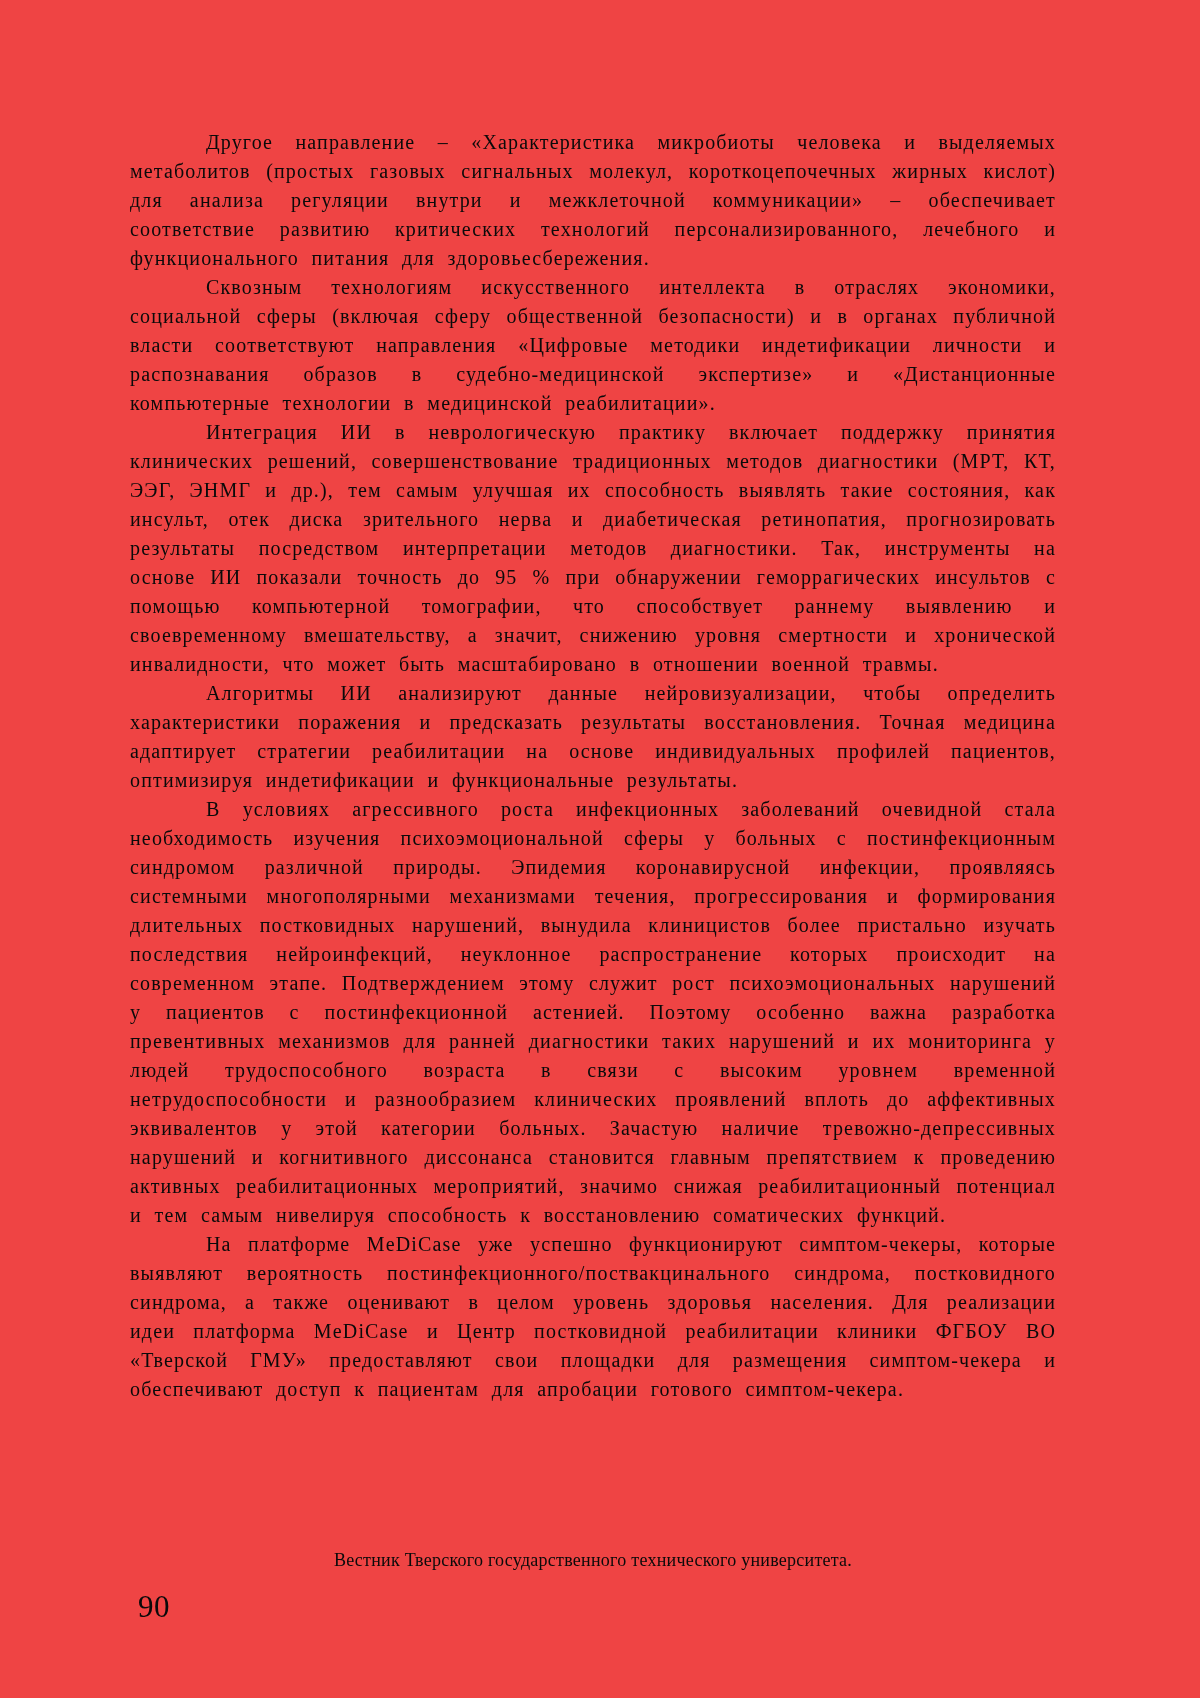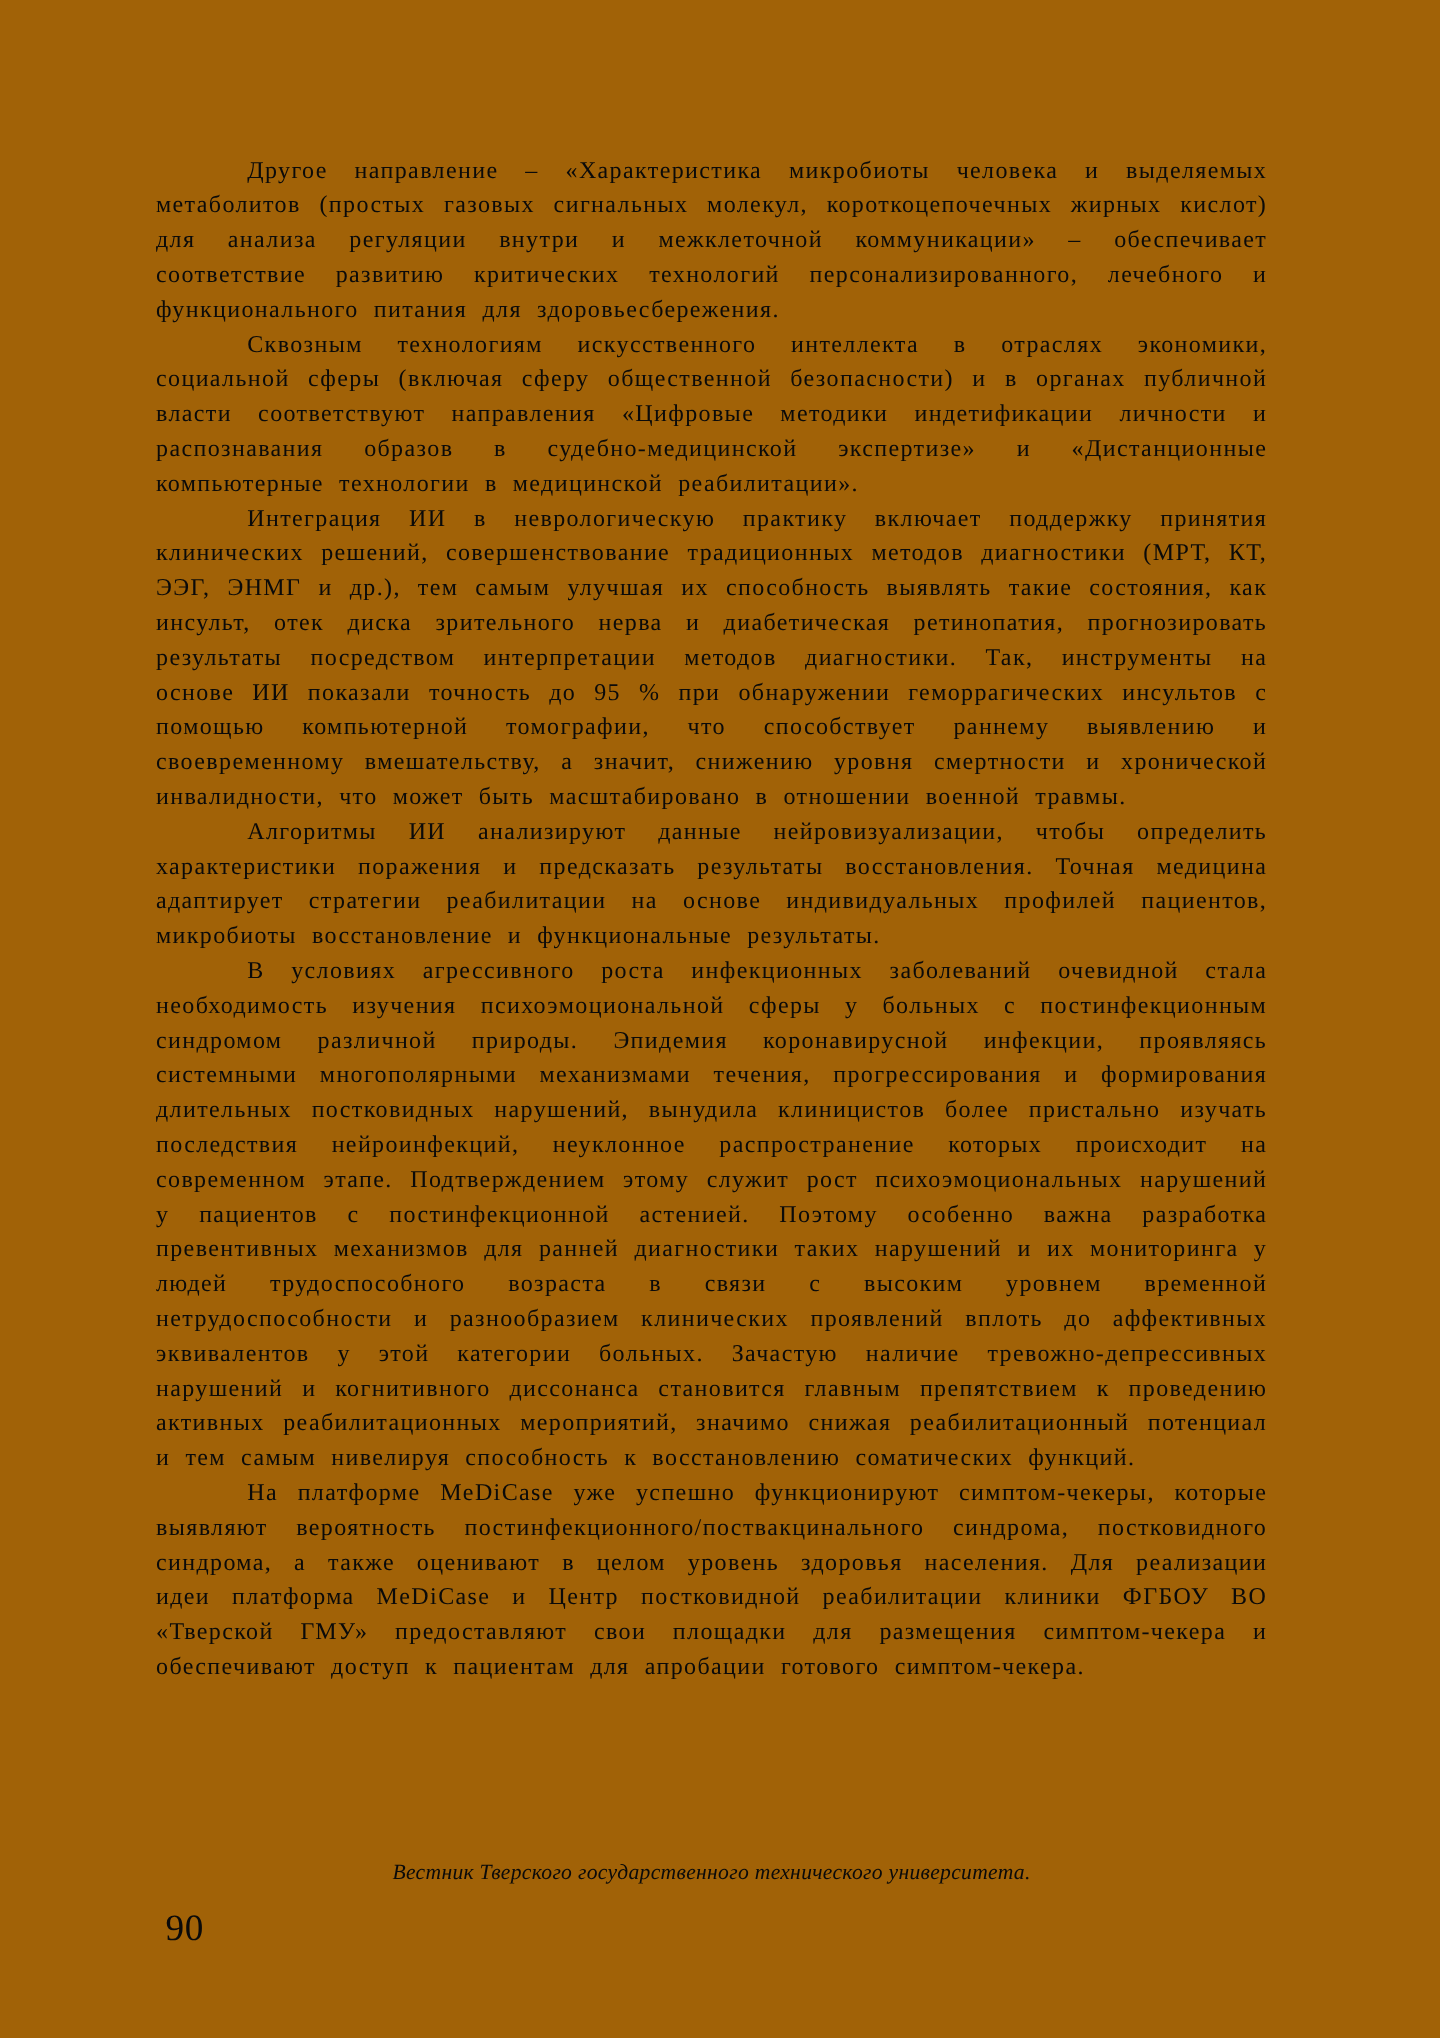--- a/index.html
+++ b/index.html
@@ -13,21 +13,21 @@
     background: #ffffff;
     font-family: "Liberation Serif", serif;
     color: #0a0a0a;
   }
   .page {
     position: absolute;
     left: 0;
     top: 0;
     width: 1200px;
     height: 1698px;
-    background: #a16207;
+    background: #ef4444;
     overflow: hidden;
   }
   .body-text {
     position: absolute;
     left: 130px;
     top: 128px;
     width: 926px;
     font-size: 20px;
     line-height: 29px;
     text-align: justify;
@@ -39,21 +39,20 @@
     margin: 0;
     padding: 0;
     text-indent: 76px;
   }
   .page-footer {
     position: absolute;
     left: 130px;
     top: 1549px;
     width: 926px;
     text-align: center;
-    font-style: italic;
     font-size: 18px;
     line-height: 23px;
     letter-spacing: 0.25px;
   }
   .page-number {
     position: absolute;
     left: 138px;
     top: 1590px;
     font-size: 31px;
     line-height: 34px;
@@ -63,21 +62,21 @@
 </style>
 </head>
 <body>
 
 <div class="page">
 
   <div class="body-text">
     <p>Другое направление – «Характеристика микробиоты человека и выделяемых метаболитов (простых газовых сигнальных молекул, короткоцепочечных жирных кислот) для анализа регуляции внутри и межклеточной коммуникации» – обеспечивает соответствие развитию критических технологий персонализированного, лечебного и функционального питания для здоровьесбережения.</p>
     <p>Сквозным технологиям искусственного интеллекта в отраслях экономики, социальной сферы (включая сферу общественной безопасности) и в органах публичной власти соответствуют направления «Цифровые методики индетификации личности и распознавания образов в судебно-медицинской экспертизе» и «Дистанционные компьютерные технологии в медицинской реабилитации».</p>
     <p>Интеграция ИИ в неврологическую практику включает поддержку принятия клинических решений, совершенствование традиционных методов диагностики (МРТ, КТ, ЭЭГ, ЭНМГ и др.), тем самым улучшая их способность выявлять такие состояния, как инсульт, отек диска зрительного нерва и диабетическая ретинопатия, прогнозировать результаты посредством интерпретации методов диагностики. Так, инструменты на основе ИИ показали точность до 95 % при обнаружении геморрагических инсультов с помощью компьютерной томографии, что способствует раннему выявлению и своевременному вмешательству, а значит, снижению уровня смертности и хронической инвалидности, что может быть масштабировано в отношении военной травмы.</p>
-    <p>Алгоритмы ИИ анализируют данные нейровизуализации, чтобы определить характеристики поражения и предсказать результаты восстановления. Точная медицина адаптирует стратегии реабилитации на основе индивидуальных профилей пациентов, микробиоты восстановление и функциональные результаты.</p>
+    <p>Алгоритмы ИИ анализируют данные нейровизуализации, чтобы определить характеристики поражения и предсказать результаты восстановления. Точная медицина адаптирует стратегии реабилитации на основе индивидуальных профилей пациентов, оптимизируя индетификации и функциональные результаты.</p>
     <p>В условиях агрессивного роста инфекционных заболеваний очевидной стала необходимость изучения психоэмоциональной сферы у больных с постинфекционным синдромом различной природы. Эпидемия коронавирусной инфекции, проявляясь системными многополярными механизмами течения, прогрессирования и формирования длительных постковидных нарушений, вынудила клиницистов более пристально изучать последствия нейроинфекций, неуклонное распространение которых происходит на современном этапе. Подтверждением этому служит рост психоэмоциональных нарушений у пациентов с постинфекционной астенией. Поэтому особенно важна разработка превентивных механизмов для ранней диагностики таких нарушений и их мониторинга у людей трудоспособного возраста в связи с высоким уровнем временной нетрудоспособности и разнообразием клинических проявлений вплоть до аффективных эквивалентов у этой категории больных. Зачастую наличие тревожно-депрессивных нарушений и когнитивного диссонанса становится главным препятствием к проведению активных реабилитационных мероприятий, значимо снижая реабилитационный потенциал и тем самым нивелируя способность к восстановлению соматических функций.</p>
     <p>На платформе MeDiCase уже успешно функционируют симптом-чекеры, которые выявляют вероятность постинфекционного/поствакцинального синдрома, постковидного синдрома, а также оценивают в целом уровень здоровья населения. Для реализации идеи платформа MeDiCase и Центр постковидной реабилитации клиники ФГБОУ ВО «Тверской ГМУ» предоставляют свои площадки для размещения симптом-чекера и обеспечивают доступ к пациентам для апробации готового симптом-чекера.</p>
   </div>
 
   <div class="page-footer">
     <div>Вестник Тверского государственного технического университета.</div>
   </div>
 
   <div class="page-number">90</div>
 

